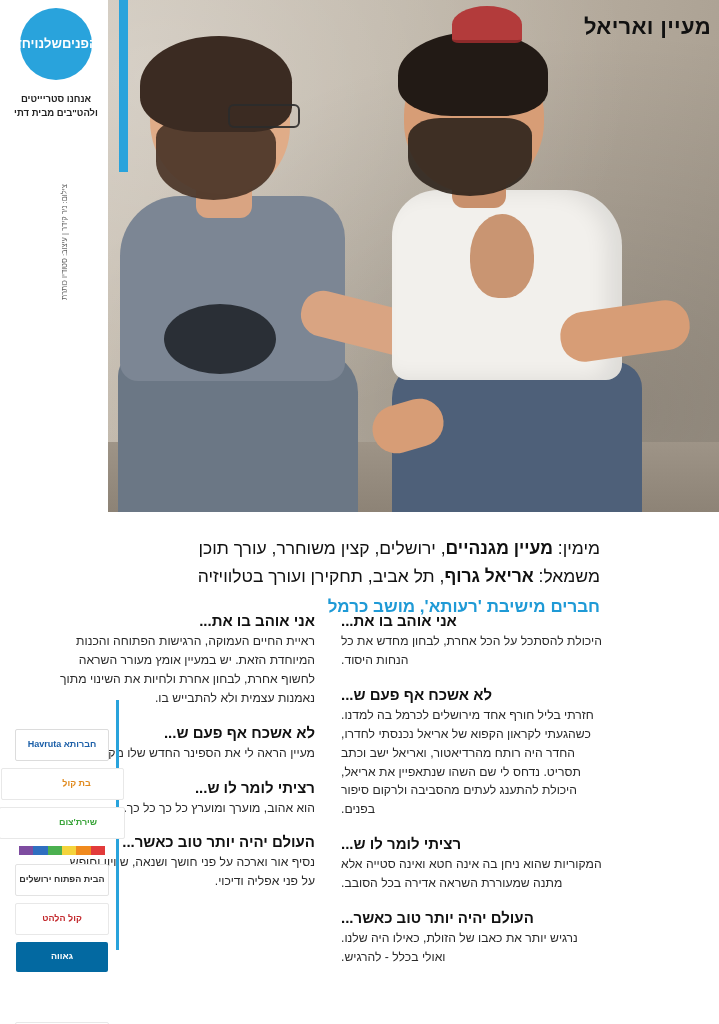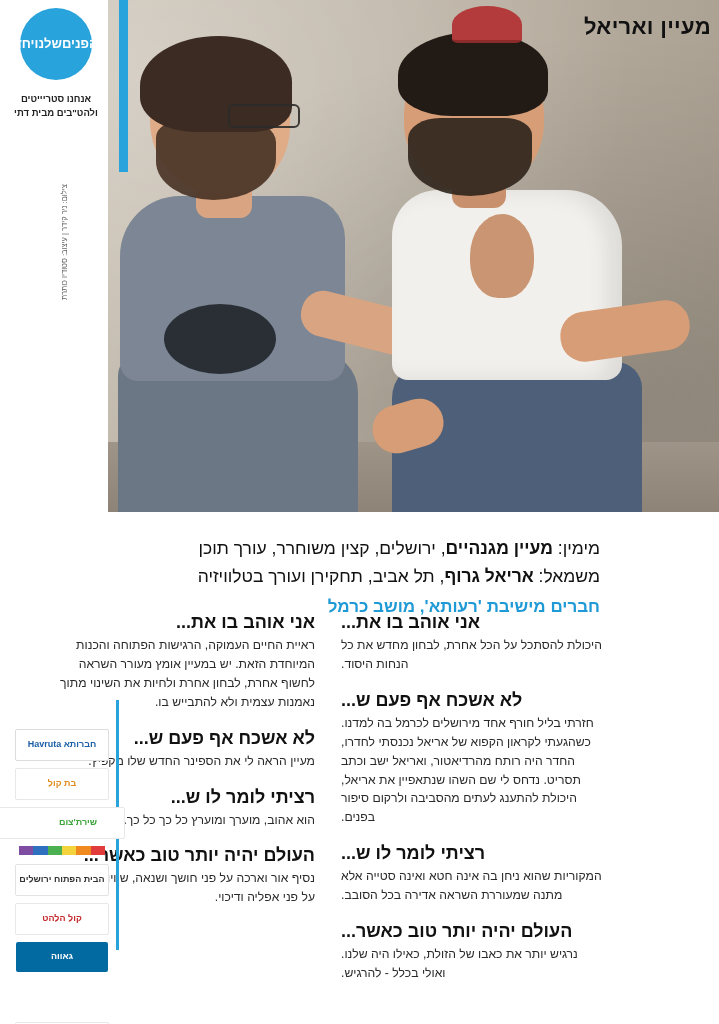--- a/index.html
+++ b/index.html
@@ -174,21 +174,21 @@
     color:#1f9ad6;font-weight:bold;font-size:17px;display:block;margin-top:2px;
   }
 
   .cols{
     position:absolute;right:118px;top:100px;width:548px;
     display:flex;flex-direction:row-reverse;gap:26px;direction:rtl;
   }
   .col{width:261px;}
   .qa{margin-bottom:16px;}
   .q{
-    font-weight:bold;font-size:18px;color:#111;text-align:left;
+    font-weight:bold;font-size:15px;color:#111;text-align:left;
     direction:rtl;margin-bottom:3px;
   }
   .col.right .q{text-align:right;}
   .a{
     font-size:12.2px;line-height:1.55;color:#2a2a2a;
     text-align:left;direction:rtl;
   }
   .col.right .a{text-align:right;}
 
   
@@ -196,21 +196,21 @@
     position:absolute;left:10px;top:190px;width:96px;
     display:flex;flex-direction:column;gap:7px;align-items:center;
   }
   .logo-box{
     width:92px;height:30px;border-radius:2px;
     display:flex;align-items:center;justify-content:center;
     font-size:9px;font-weight:bold;direction:rtl;text-align:center;
     line-height:1.05;overflow:hidden;
   }
   .l-havruta{background:#fff;color:#1b5fa8;border:1px solid #dcdcdc;margin-top:27px;}
-  .l-batkol{background:#fff;color:#e08a1e;border:1px solid #e8e8e8;}
+  .l-batkol{background:#fff;color:#e08a1e;border:1px solid #e8e8e8;padding-left:29px;}
   .l-shirtsum{background:#fff;color:#3aa43a;border:1px solid #e8e8e8;padding-left:32px;}
   .l-openhouse{background:#fff;color:#333;border:1px solid #e3e3e3;}
   .l-kolhalahat{background:#fff;color:#c3272b;border:1px solid #e8e8e8;}
   .l-gaava{background:#0369a1;color:#fff;}
   .l-shoval{background:#fff;color:#1f4e9c;border:1px solid #e8e8e8;margin-top:43px;}
   .rainbow{
     width:86px;height:9px;display:flex;margin-bottom:2px;
   }
   .rainbow i{flex:1;display:block;}
   .vline{

